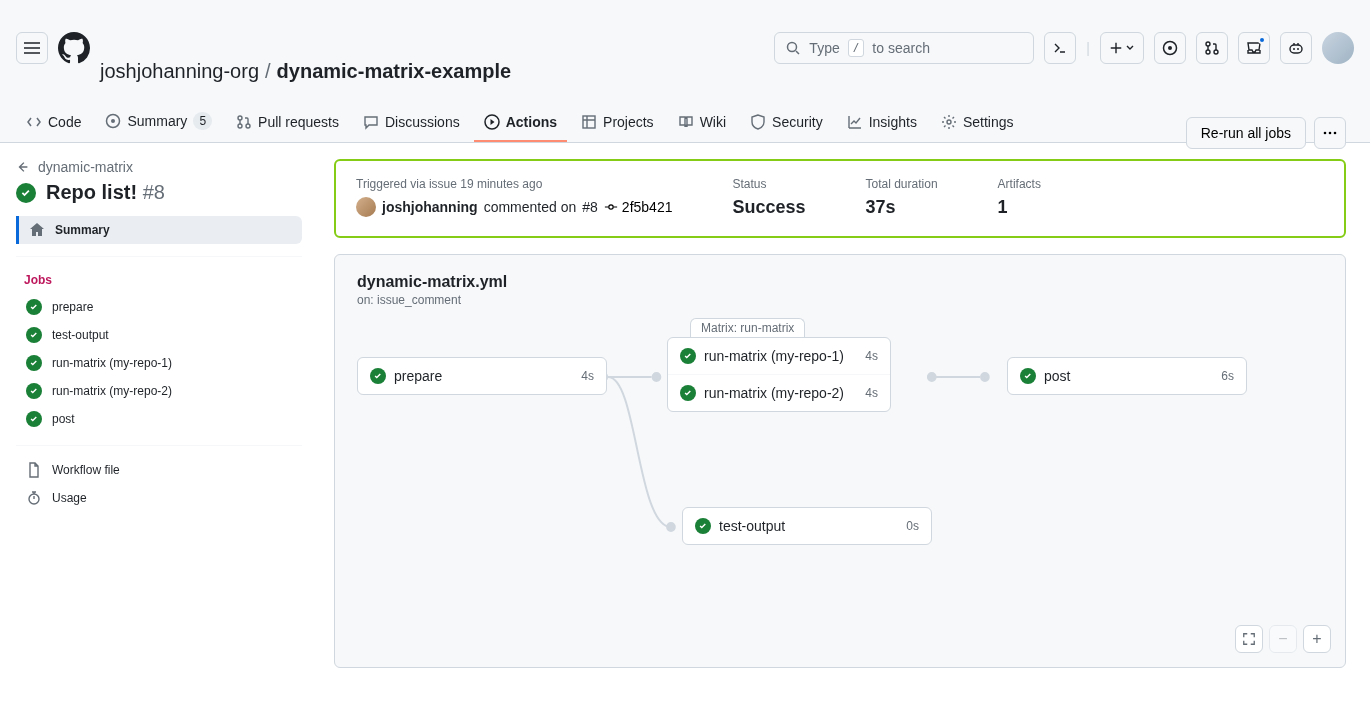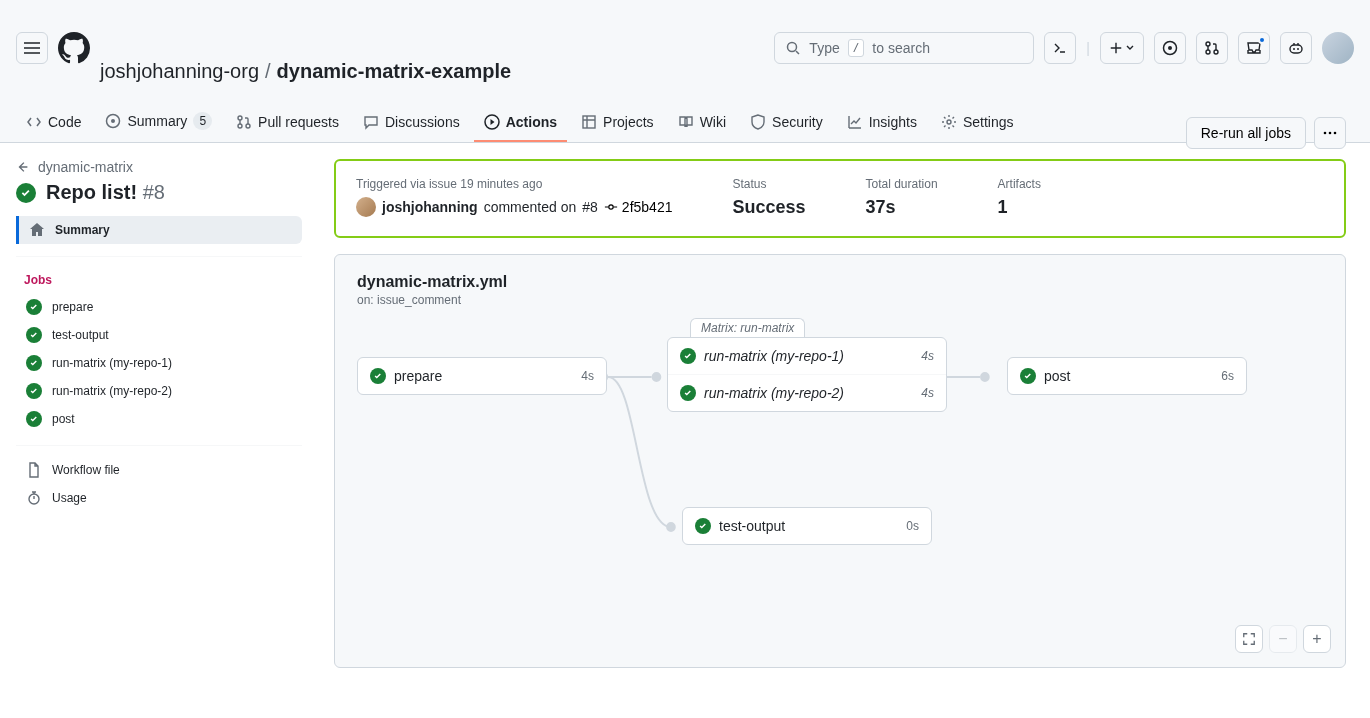--- a/index.html
+++ b/index.html
@@ -63,21 +63,21 @@
   .meta .avatar-sm { width:20px; height:20px; border-radius:50%; background: linear-gradient(135deg,#d3b08c,#a57a50);}
   .meta .col { display:flex; flex-direction:column; }
 
   
   .graph-box { border:1px solid #d0d7de; border-radius:6px; margin-top:16px; background:#f6f8fa; padding:18px 22px 80px; position:relative; min-height:380px;}
   .wf-title { font-size:16px; font-weight:700; }
   .wf-on { font-size:12px; color:#656d76; margin-top:2px;}
   .graph { position:relative; height:260px; margin-top:20px;}
   .job-card { position:absolute; background:#fff; border:1px solid #d0d7de; border-radius:6px; padding:10px 12px; width:250px; display:flex; align-items:center; gap:8px; }
   .job-card .dur { margin-left:auto; color:#656d76; font-size:12px;}
-  .matrix-card { position:absolute; background:#fff; border:1px solid #d0d7de; border-radius:6px; width:280px;font-style:italic; }
+  .matrix-card { position:absolute; background:#fff; border:1px solid #d0d7de; border-radius:6px; width:224px; }
   .matrix-label { position:absolute; top:-20px; left:22px; font-size:12px; background:#fff; border:1px solid #d0d7de; border-bottom:none; padding:2px 10px; border-top-left-radius:6px; border-top-right-radius:6px; color:#656d76;}
   .mc-row { display:flex; align-items:center; gap:8px; padding:10px 12px; }
   .mc-row + .mc-row { border-top:1px solid #d0d7de33;}
   .mc-row .dur { margin-left:auto; color:#656d76; font-size:12px; }
 
   .graph svg.edges { position:absolute; inset:0; width:100%; height:100%; pointer-events:none;}
   .graph-controls { position:absolute; right:14px; bottom:14px; display:flex; gap:6px; }
   .gbtn { width:28px; height:28px; border:1px solid #d0d7de; border-radius:6px; background:#fff; display:flex; align-items:center; justify-content:center; font-size:16px; color:#656d76;}
   .gbtn.disabled { opacity:.4;}
 </style>

